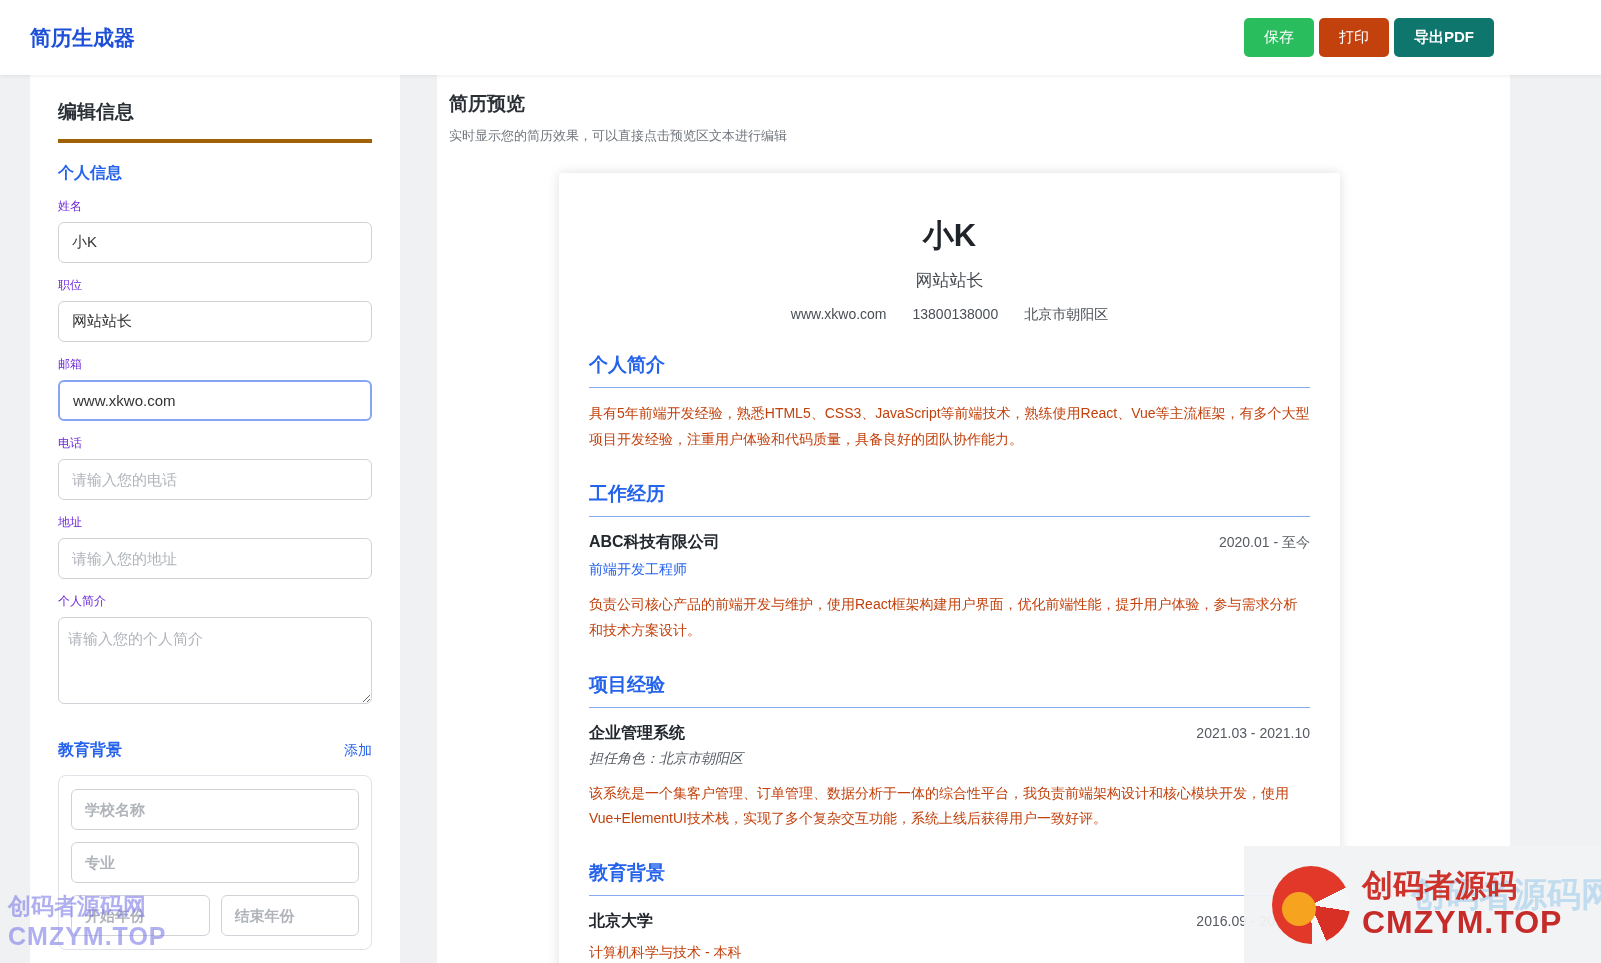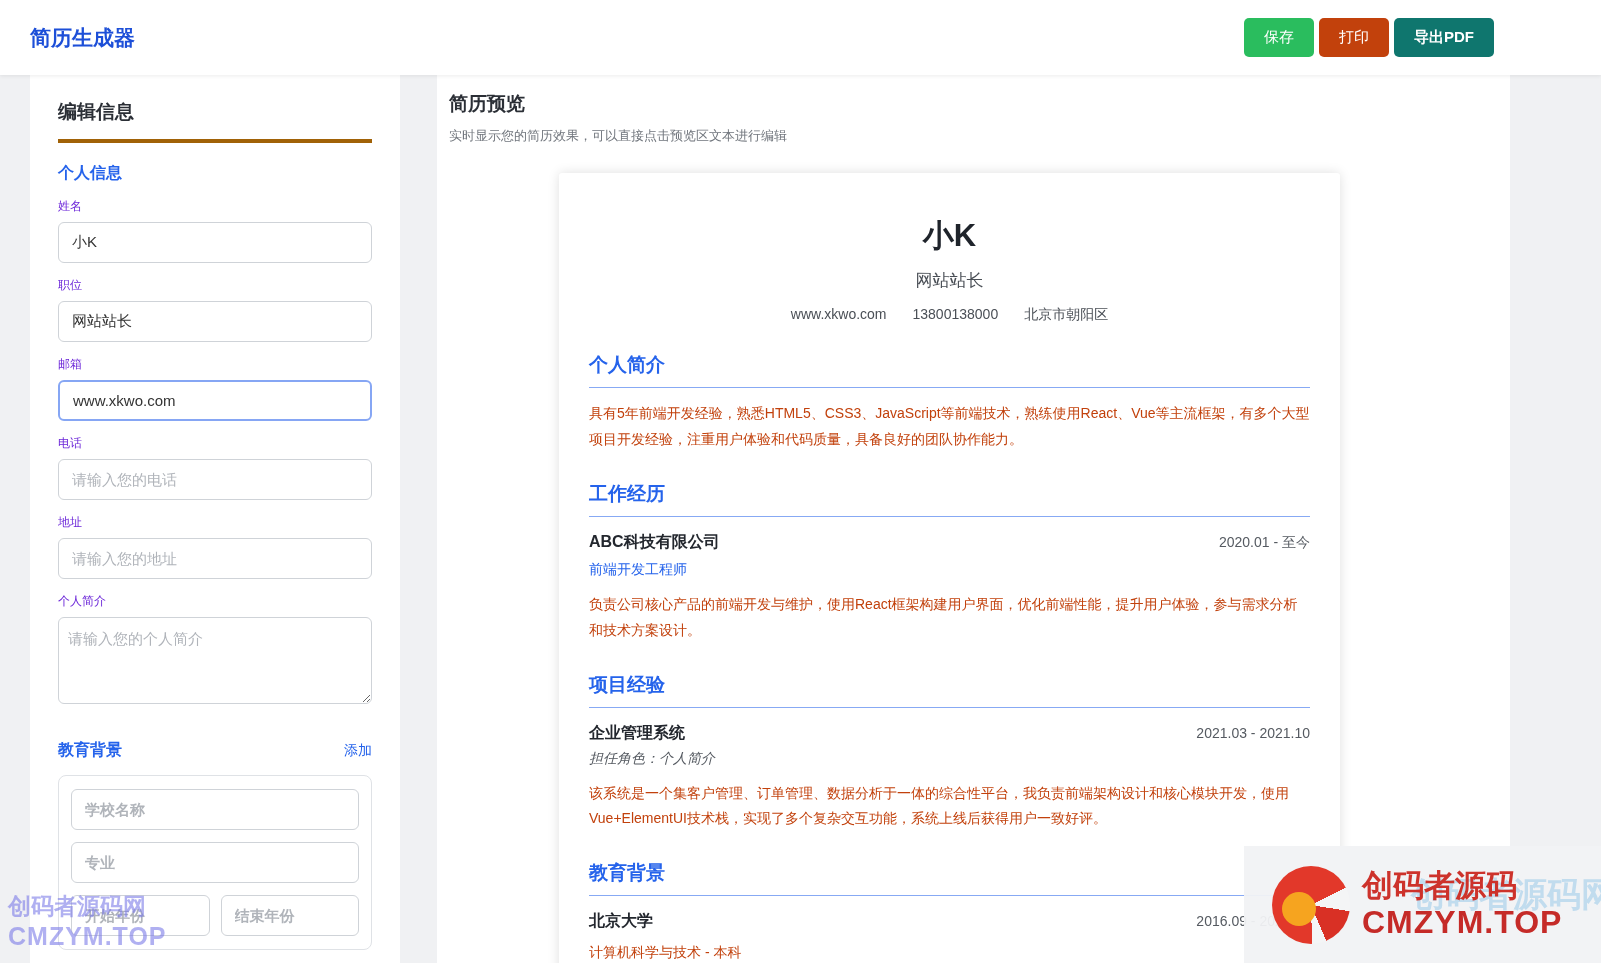--- a/index.html
+++ b/index.html
@@ -156,21 +156,21 @@
       <div class="r-position">前端开发工程师</div>
       <div class="r-text">负责公司核心产品的前端开发与维护，使用React框架构建用户界面，优化前端性能，提升用户体验，参与需求分析和技术方案设计。</div>
     </section>
 
     <section class="r-section">
       <div class="r-section-title">项目经验</div>
       <div class="r-item-head">
         <div class="r-item-name">企业管理系统</div>
         <div class="r-item-date">2021.03 - 2021.10</div>
       </div>
-      <div class="r-role">担任角色：个人简介</div>
+      <div class="r-role">担任角色：北京市朝阳区</div>
       <div class="r-text">该系统是一个集客户管理、订单管理、数据分析于一体的综合性平台，我负责前端架构设计和核心模块开发，使用Vue+ElementUI技术栈，实现了多个复杂交互功能，系统上线后获得用户一致好评。</div>
     </section>
 
     <section class="r-section">
       <div class="r-section-title">教育背景</div>
       <div class="r-item-head">
         <div class="r-item-name">北京大学</div>
         <div class="r-item-date">2016.09 - 2020.06</div>
       </div>
       <div class="r-text" style="margin-top:8px;">计算机科学与技术 - 本科</div>

